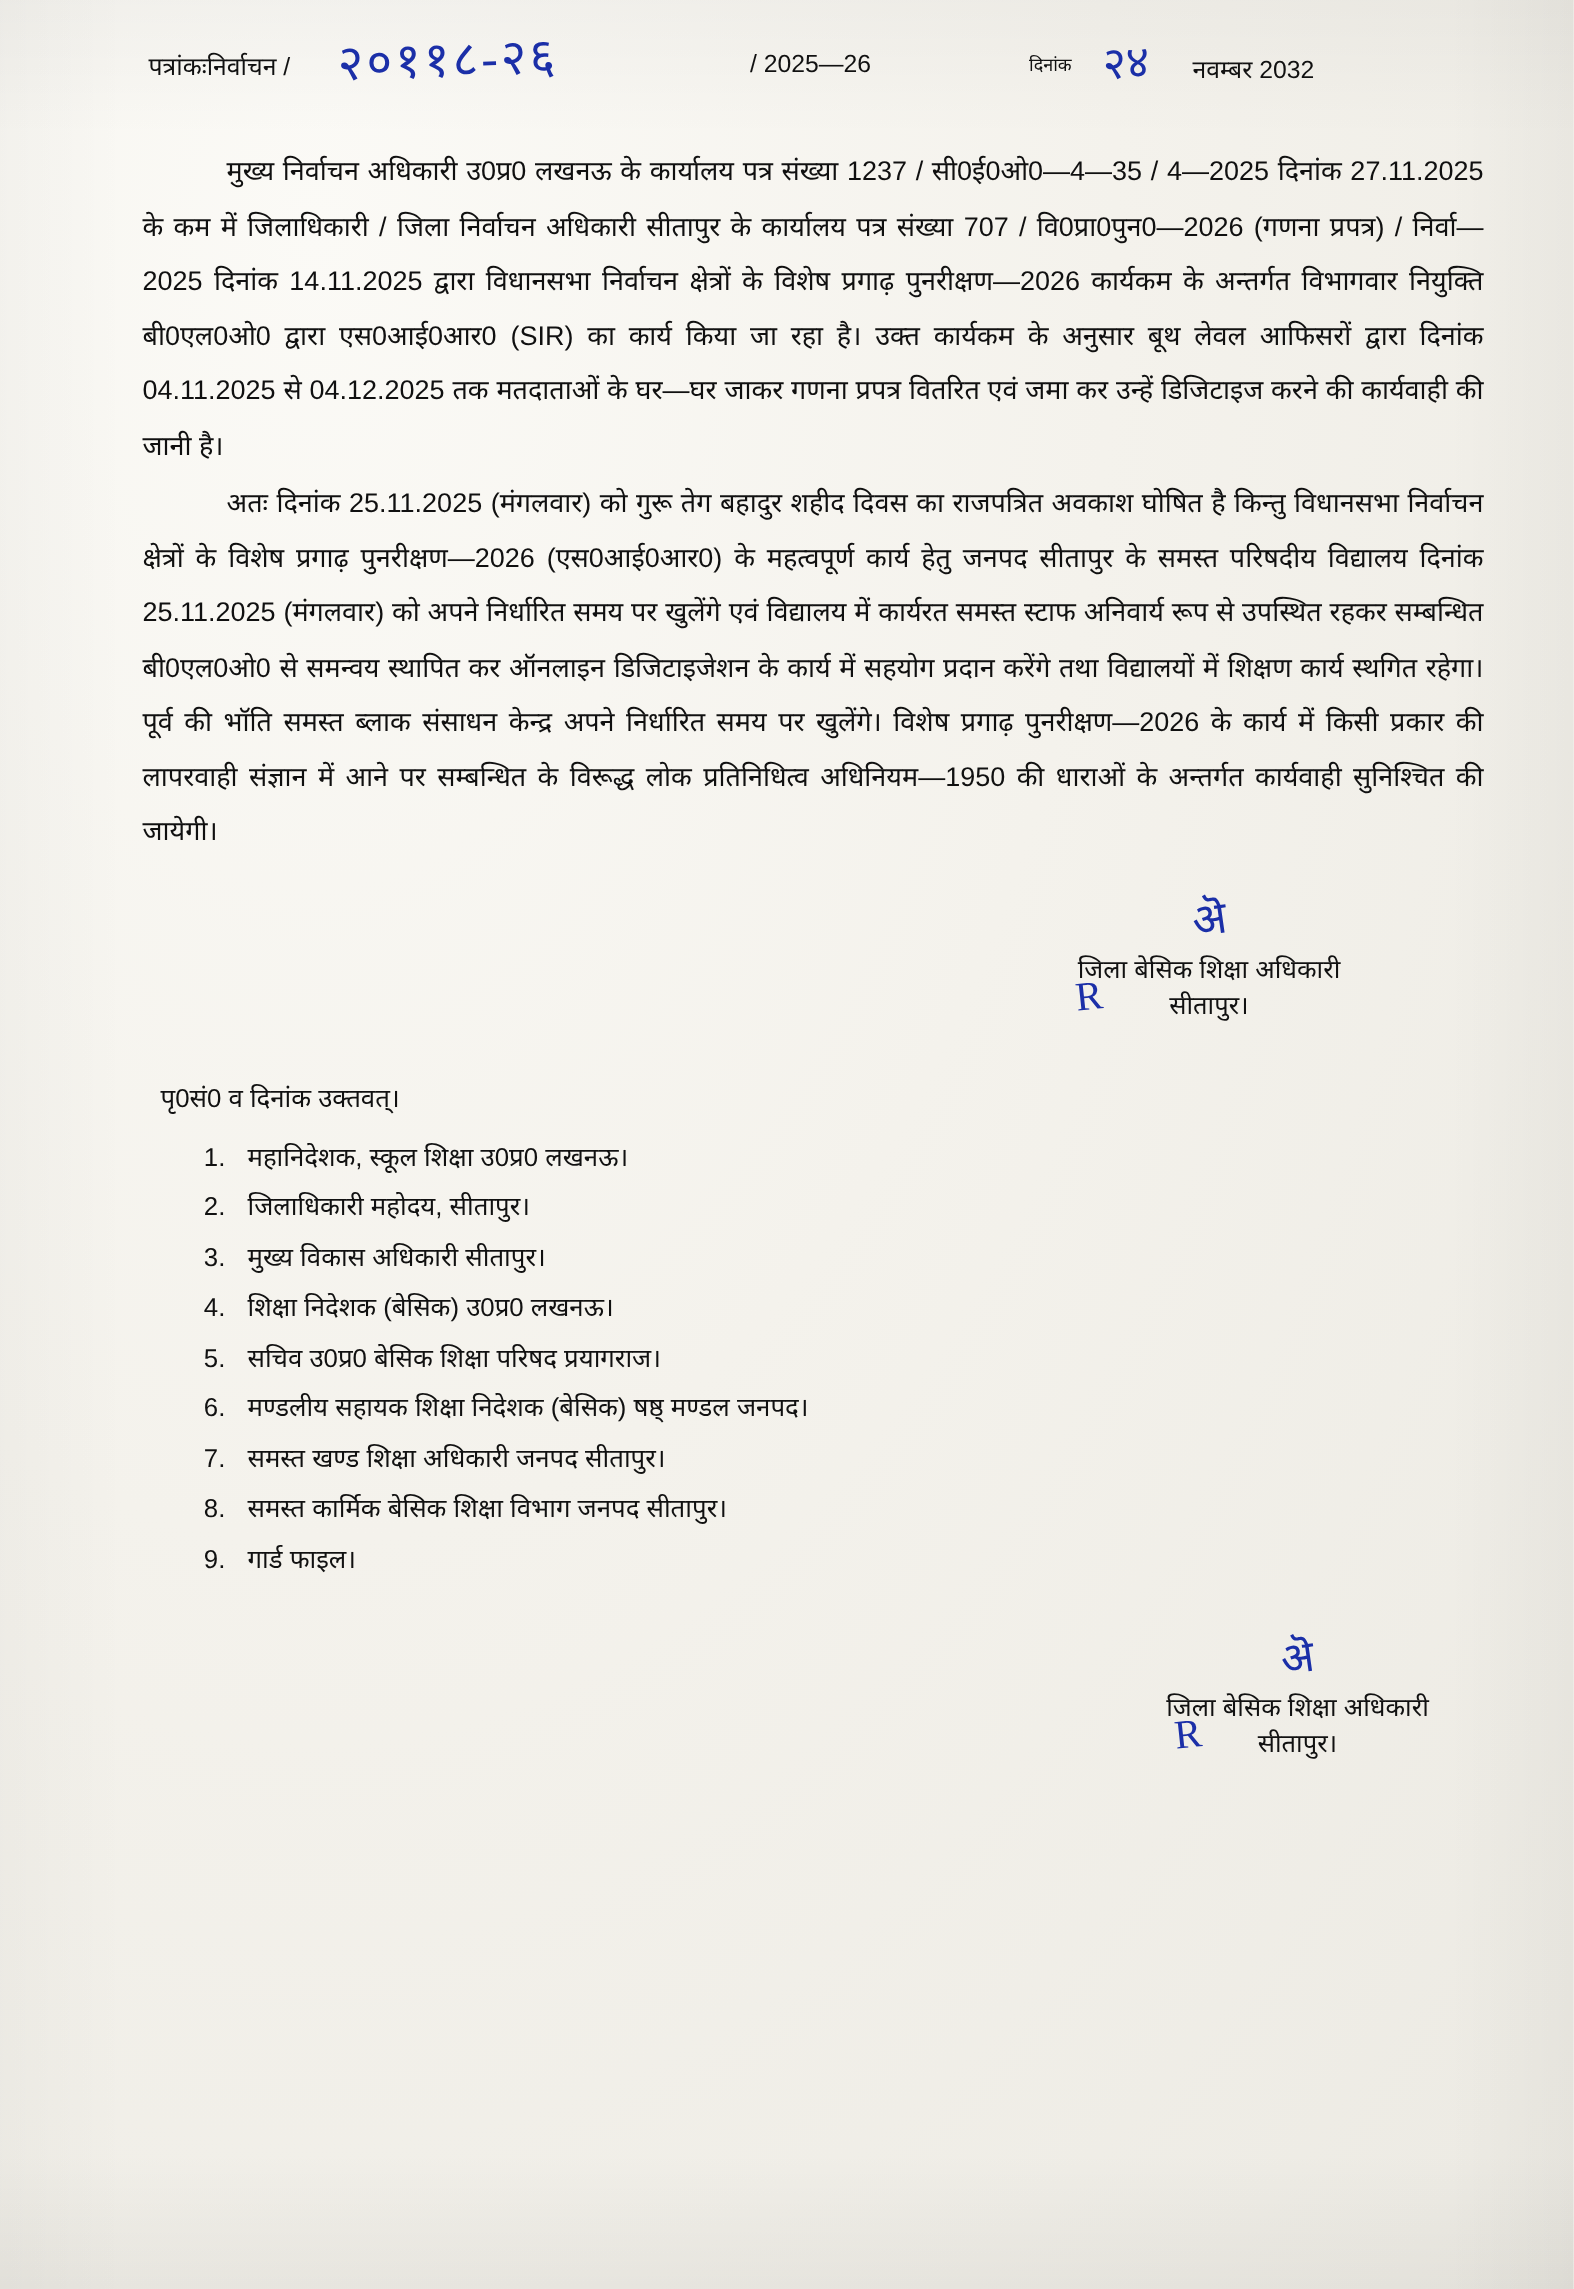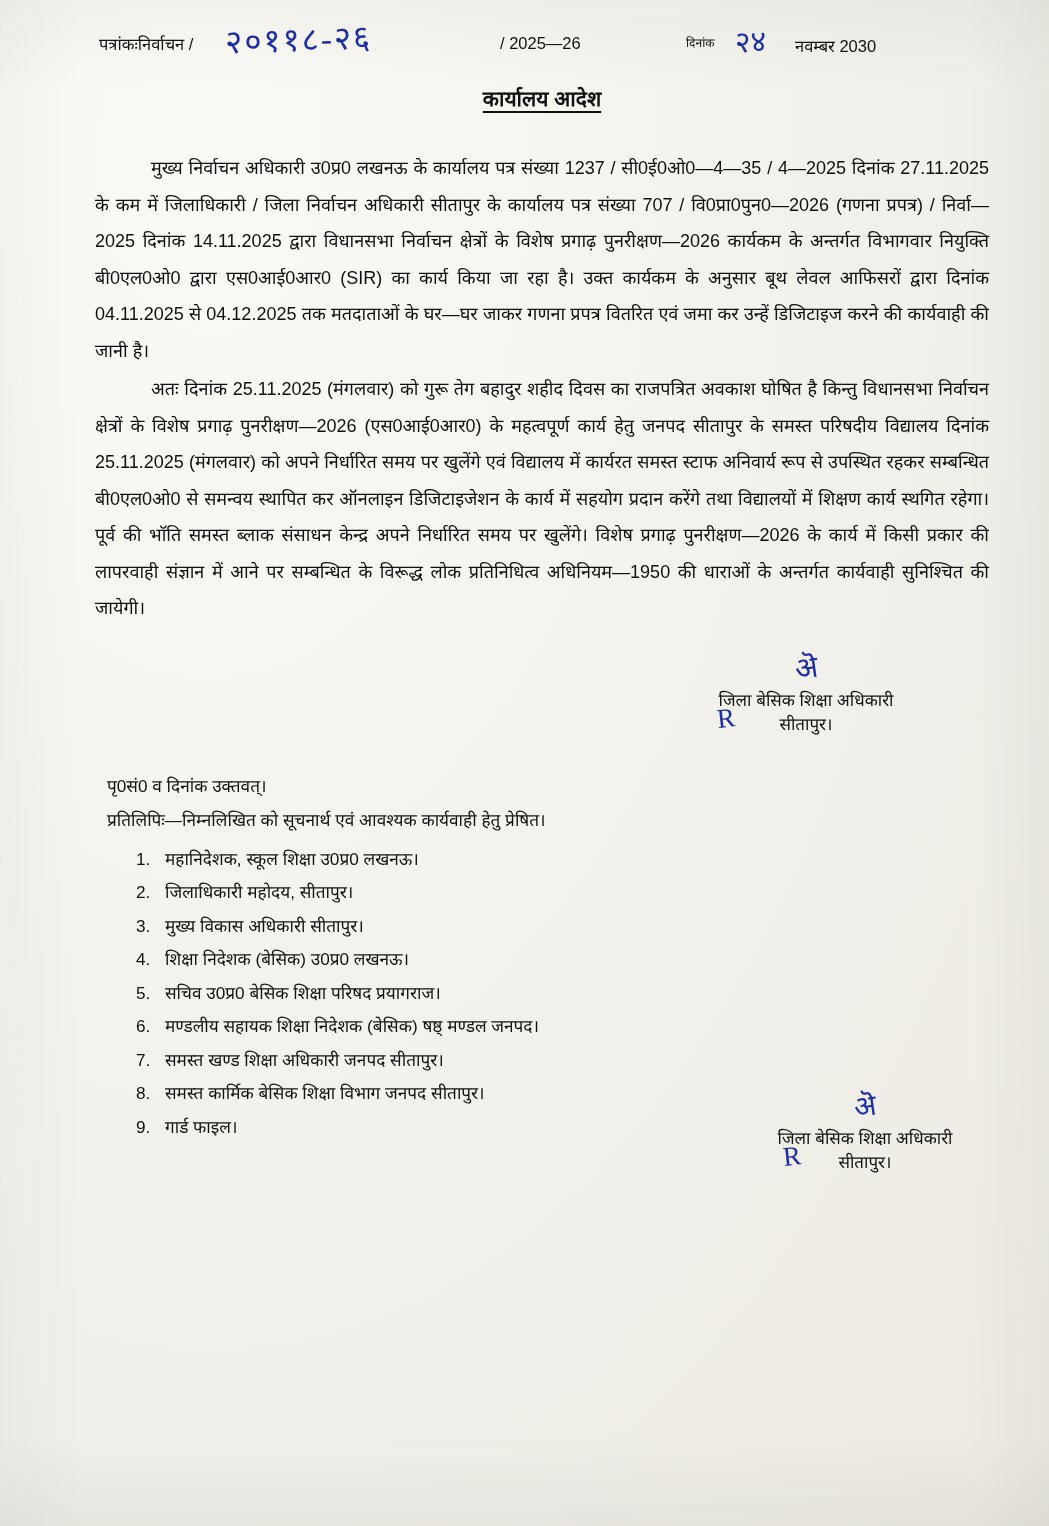--- a/index.html
+++ b/index.html
@@ -169,42 +169,40 @@
 
   <div class="content">
 
 
     <div class="ref-row">
       <span class="ref-label">पत्रांकःनिर्वाचन /</span>
       <span class="ref-hand">२०११८-२६</span>
       <span class="ref-year">/ 2025—26</span>
       <span class="date-label">दिनांक</span>
       <span class="date-hand">२४</span>
-      <span class="date-month">नवम्बर 2030</span>
-    </div>
-
-    <div class="doc-title">कार्यालय आदेश</div>
+      <span class="date-month">नवम्बर 2032</span>
+    </div>
+
 
     <div class="body-block">
       <p><span class="indent"></span><span>मुख्य निर्वाचन अधिकारी उ0प्र0 लखनऊ के कार्यालय पत्र संख्या 1237 / सी0ई0ओ0—4—35 / 4—2025 दिनांक 27.11.2025 के कम में जिलाधिकारी / जिला निर्वाचन अधिकारी सीतापुर के कार्यालय पत्र संख्या 707 / वि0प्रा0पुन0—2026 (गणना प्रपत्र) / निर्वा—2025 दिनांक 14.11.2025 द्वारा विधानसभा निर्वाचन क्षेत्रों के विशेष प्रगाढ़ पुनरीक्षण—2026 कार्यकम के अन्तर्गत विभागवार नियुक्ति बी0एल0ओ0 द्वारा एस0आई0आर0 (SIR) का कार्य किया जा रहा है। उक्त कार्यकम के अनुसार बूथ लेवल आफिसरों द्वारा दिनांक 04.11.2025 से 04.12.2025 तक मतदाताओं के घर—घर जाकर गणना प्रपत्र वितरित एवं जमा कर उन्हें डिजिटाइज करने की कार्यवाही की जानी है।</span></p>
       <p><span class="indent"></span><span>अतः दिनांक 25.11.2025 (मंगलवार) को गुरू तेग बहादुर शहीद दिवस का राजपत्रित अवकाश घोषित है किन्तु विधानसभा निर्वाचन क्षेत्रों के विशेष प्रगाढ़ पुनरीक्षण—2026 (एस0आई0आर0) के महत्वपूर्ण कार्य हेतु जनपद सीतापुर के समस्त परिषदीय विद्यालय दिनांक 25.11.2025 (मंगलवार) को अपने निर्धारित समय पर खुलेंगे एवं विद्यालय में कार्यरत समस्त स्टाफ अनिवार्य रूप से उपस्थित रहकर सम्बन्धित बी0एल0ओ0 से समन्वय स्थापित कर ऑनलाइन डिजिटाइजेशन के कार्य में सहयोग प्रदान करेंगे तथा विद्यालयों में शिक्षण कार्य स्थगित रहेगा। पूर्व की भॉति समस्त ब्लाक संसाधन केन्द्र अपने निर्धारित समय पर खुलेंगे। विशेष प्रगाढ़ पुनरीक्षण—2026 के कार्य में किसी प्रकार की लापरवाही संज्ञान में आने पर सम्बन्धित के विरूद्ध लोक प्रतिनिधित्व अधिनियम—1950 की धाराओं के अन्तर्गत कार्यवाही सुनिश्चित की जायेगी।</span></p>
     </div>
 
     <div class="sig-block">
       <div class="sig-scribble">ऄ</div>
       <div class="sig-desig">जिला बेसिक शिक्षा अधिकारी</div>
       <div class="sig-place">
         <span class="sig-initial">R</span>
         <span>सीतापुर।</span>
       </div>
     </div>
 
     <div class="footer">
       <p class="line1">पृ0सं0 व दिनांक उक्तवत्।</p>
-      <p class="line2">प्रतिलिपिः—निम्नलिखित को सूचनार्थ एवं आवश्यक कार्यवाही हेतु प्रेषित।</p>
       <ol class="copy-list">
         <li>महानिदेशक, स्कूल शिक्षा उ0प्र0 लखनऊ।</li>
         <li>जिलाधिकारी महोदय, सीतापुर।</li>
         <li>मुख्य विकास अधिकारी सीतापुर।</li>
         <li>शिक्षा निदेशक (बेसिक) उ0प्र0 लखनऊ।</li>
         <li>सचिव उ0प्र0 बेसिक शिक्षा परिषद प्रयागराज।</li>
         <li>मण्डलीय सहायक शिक्षा निदेशक (बेसिक) षष्ठ् मण्डल जनपद।</li>
         <li>समस्त खण्ड शिक्षा अधिकारी जनपद सीतापुर।</li>
         <li>समस्त कार्मिक बेसिक शिक्षा विभाग जनपद सीतापुर।</li>
         <li>गार्ड फाइल।</li>

